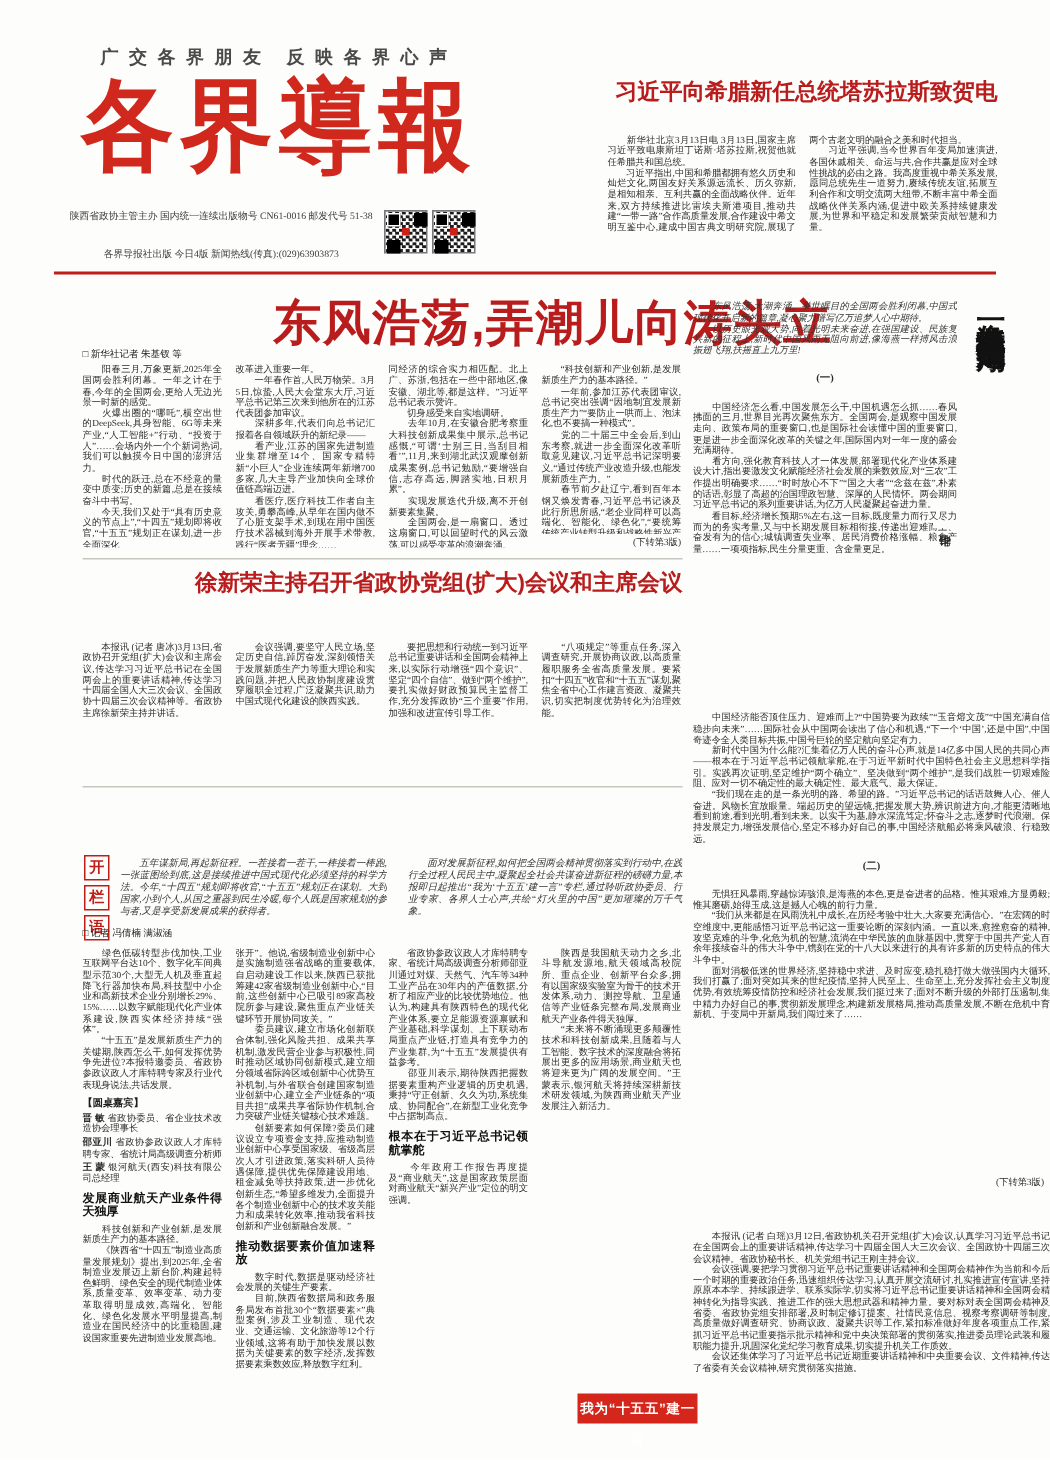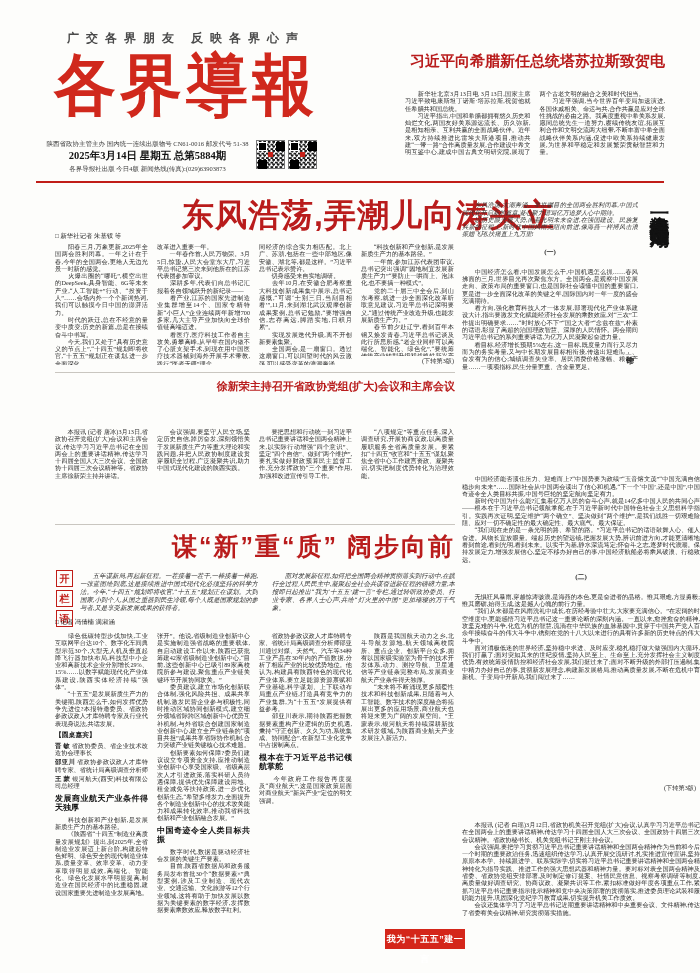--- a/index.html
+++ b/index.html
@@ -24,21 +24,21 @@
   .sec-mark{text-align:center;font-weight:bold;font-size:7px;margin:4px 0;white-space:normal;}
   .jump{font-size:6.2px;color:#2a2a2a;text-align:right;}
   .byline{font-size:6.4px;color:#222;}
   
   .greet-hl{left:403px;top:52px;width:262px;font-size:15px;letter-spacing:0px;}
   .greet-body{left:405px;top:90px;width:260px;height:88px;column-count:2;column-gap:9px;}
   
   .main-hl{left:55px;top:194px;width:500px;font-size:32px;letter-spacing:1px;}
   .main-col{top:243px;width:93px;height:122px;}
   
-  .xxr-kicker{left:55px;top:379px;width:400px;font-size:11px;}
+  .xxr-kicker{left:55px;top:379px;width:400px;font-size:15px;}
   .xxr-hl{left:55px;top:395px;width:400px;font-size:17.5px;}
   .xxr-col{top:428px;width:93px;height:90px;}
   
   .zhl-areaA{left:462px;top:194px;width:176px;height:268px;}
   .zhl-vhl{left:640px;top:200px;height:266px;width:34px;writing-mode:vertical-rl;font-family:"Liberation Sans",sans-serif;font-weight:900;font-size:19.5px;letter-spacing:1px;color:#121212;}
   .zhl-byline{left:622px;top:348px;writing-mode:vertical-rl;font-size:8px;color:#222;background:#fdfdfb;padding:2px 1px;}
   .zhl-areaB{left:462px;top:468px;width:238px;height:312px;}
   .zhl-jump{left:596px;top:784px;width:100px;}
   
   .col-hl{left:55px;top:530px;width:400px;font-size:25px;letter-spacing:2px;}
@@ -58,21 +58,20 @@
   .org-body{left:462px;top:821px;width:238px;height:146px;}
 </style>
 </head>
 <body>
 
 <div id="page">
 
   <div class="abs slogan">广交各界朋友  反映各界心声</div>
   <div class="abs paper-title">各界導報</div>
   <div class="abs mast-info1">陕西省政协主管主办   国内统一连续出版物号 CN61-0016   邮发代号 51-38</div>
-  <div class="abs mast-date">2025年3月14日  星期五  总第5884期</div>
   <div class="abs mast-info2">各界导报社出版   今日4版   新闻热线(传真):(029)63903873</div>
   <div class="qr" style="left:257px;"></div>
   <div class="qr" style="left:289px;"></div>
   <div class="abs red-rule"></div>
 
   <div class="abs hl greet-hl">习近平向希腊新任总统塔苏拉斯致贺电</div>
   <div class="abs body-txt greet-body">　　新华社北京3月13日电  3月13日,国家主席习近平致电康斯坦丁诺斯·塔苏拉斯,祝贺他就任希腊共和国总统。
 　　习近平指出,中国和希腊都拥有悠久历史和灿烂文化,两国友好关系源远流长、历久弥新,是相知相亲、互利共赢的全面战略伙伴。近年来,双方持续推进比雷埃夫斯港项目,推动共建“一带一路”合作高质量发展,合作建设中希文明互鉴中心,建成中国古典文明研究院,展现了两个古老文明的融合之美和时代担当。
 　　习近平强调,当今世界百年变局加速演进,各国休戚相关、命运与共,合作共赢是应对全球性挑战的必由之路。我高度重视中希关系发展,愿同总统先生一道努力,赓续传统友谊,拓展互利合作和文明交流两大纽带,不断丰富中希全面战略伙伴关系内涵,促进中欧关系持续健康发展,为世界和平稳定和发展繁荣贡献智慧和力量。</div>
 
@@ -125,21 +124,20 @@
     <div style="white-space:pre-line;">　　中国经济能否顶住压力、迎难而上?“中国势要为政续”“玉音熔文茂”“中国充满自信稳步向未来”……国际社会从中国两会读出了信心和机遇,“下一个‘中国’,还是中国”,中国奇迹令全人类目标共振,中国号巨轮的坚定航向坚定有力。
 　　新时代中国为什么能?汇集着亿万人民的奋斗心声,就是14亿多中国人民的共同心声——根本在于习近平总书记领航掌舵,在于习近平新时代中国特色社会主义思想科学指引。实践再次证明,坚定维护“两个确立”、坚决做到“两个维护”,是我们战胜一切艰难险阻、应对一切不确定性的最大确定性、最大底气、最大保证。
 　　“我们现在走的是一条光明的路、希望的路。”习近平总书记的话语鼓舞人心、催人奋进。风物长宜放眼量。端起历史的望远镜,把握发展大势,辨识前进方向,才能更清晰地看到前途,看到光明,看到未来。以实干为基,静水深流笃定;怀奋斗之志,逐梦时代浪潮。保持发展定力,增强发展信心,坚定不移办好自己的事,中国经济航船必将乘风破浪、行稳致远。</div>
     <div class="sec-mark">(二)</div>
     <div style="white-space:pre-line;">　　无惧狂风暴雨,穿越惊涛骇浪,是海燕的本色,更是奋进者的品格。惟其艰难,方显勇毅;惟其磨砺,始得玉成,这是撼人心魄的前行力量。
 　　“我们从来都是在风雨洗礼中成长,在历经考验中壮大,大家要充满信心。”在宏阔的时空维度中,更能感悟习近平总书记这一重要论断的深刻内涵。一直以来,愈挫愈奋的精神,攻坚克难的斗争,化危为机的智慧,流淌在中华民族的血脉基因中,贯穿于中国共产党人百余年接续奋斗的伟大斗争中,镌刻在党的十八大以来进行的具有许多新的历史特点的伟大斗争中。
 　　面对消极低迷的世界经济,坚持稳中求进、及时应变,稳扎稳打做大做强国内大循环,我们打赢了;面对突如其来的世纪疫情,坚持人民至上、生命至上,充分发挥社会主义制度优势,有效统筹疫情防控和经济社会发展,我们挺过来了;面对不断升级的外部打压遏制,集中精力办好自己的事,贯彻新发展理念,构建新发展格局,推动高质量发展,不断在危机中育新机、于变局中开新局,我们闯过来了……</div>
   </div>
   <div class="abs jump zhl-jump">(下转第3版)</div>
 
-  <div class="abs hl col-hl">谋“新”重“质”  阔步向前</div>
   <div class="abs kailan">
     <span>开</span>
     <span>栏</span>
     <span>语</span>
   </div>
   <div class="abs body-txt kai introA">　　五年谋新局,再起新征程。一茬接着一茬干,一棒接着一棒跑,一张蓝图绘到底,这是接续推进中国式现代化必须坚持的科学方法。今年,“十四五”规划即将收官,“十五五”规划正在谋划。大到国家,小到个人,从国之重器到民生冷暖,每个人既是国家规划的参与者,又是享受新发展成果的获得者。</div>
   <div class="abs body-txt kai introB">　　面对发展新征程,如何把全国两会精神贯彻落实到行动中,在践行全过程人民民主中,凝聚起全社会共谋奋进新征程的磅礴力量,本报即日起推出“我为‘十五五’建一言”专栏,通过聆听政协委员、行业专家、各界人士心声,共绘“灯火里的中国”更加璀璨的万千气象。</div>
   <div class="abs byline col-byline">□ 记者  冯倩楠  满淑涵</div>
 
   <div class="abs deep-col" style="left:55px;">
@@ -150,21 +148,21 @@
     <div class="guest"><b>邵亚川</b>  <span>省政协参政议政人才库特聘专家、省统计局高级调查分析师</span></div>
     <div class="guest"><b>王  蒙</b>  <span>银河航天(西安)科技有限公司总经理</span></div>
     <div class="sub-hl">发展商业航天产业条件得天独厚</div>
     <div class="body-txt">　　科技创新和产业创新,是发展新质生产力的基本路径。
 　　《陕西省“十四五”制造业高质量发展规划》提出,到2025年,全省制造业发展迈上新台阶,构建起特色鲜明、绿色安全的现代制造业体系,质量变革、效率变革、动力变革取得明显成效,高端化、智能化、绿色化发展水平明显提高,制造业在国民经济中的比重稳固,建设国家重要先进制造业发展高地。</div>
   </div>
   <div class="abs deep-col" style="left:157px;">
     <div class="body-txt">张开”。他说,省级制造业创新中心是实施制造强省战略的重要载体,自启动建设工作以来,陕西已获批筹建42家省级制造业创新中心,“目前,这些创新中心已吸引89家高校院所参与建设,聚焦重点产业链关键环节开展协同攻关。”
 　　委员建议,建立市场化创新联合体制,强化风险共担、成果共享机制,激发民营企业参与积极性,同时推动区域协同创新模式,建立细分领域省际跨区域创新中心优势互补机制,与外省联合创建国家制造业创新中心,建立全产业链条的“项目共担”成果共享省际协作机制,合力突破产业链关键核心技术难题。
 　　创新要素如何保障?委员们建议设立专项资金支持,应推动制造业创新中心享受国家级、省级高层次人才引进政策,落实科研人员待遇保障,提供优先保障建设用地、租金减免等扶持政策,进一步优化创新生态,“希望多维发力,全面提升各个制造业创新中心的技术攻关能力和成果转化效率,推动我省科技创新和产业创新融合发展。”</div>
-    <div class="sub-hl">中国奇迹令全人类目标共振</div>
+    <div class="sub-hl">推动数据要素价值加速释放</div>
     <div class="body-txt">　　数字时代,数据是驱动经济社会发展的关键生产要素。
 　　目前,陕西省数据局和政务服务局发布首批30个“数据要素×”典型案例,涉及工业制造、现代农业、交通运输、文化旅游等12个行业领域,这将有助于加快发展以数据为关键要素的数字经济,发挥数据要素乘数效应,释放数字红利。</div>
   </div>
   <div class="abs deep-col" style="left:259px;">
     <div class="body-txt">　　省政协参政议政人才库特聘专家、省统计局高级调查分析师邵亚川通过对煤、天然气、汽车等34种工业产品在30年内的产值数据,分析了相应产业的比较优势地位。他认为,构建具有陕西特色的现代化产业体系,要立足能源资源禀赋和产业基础,科学谋划、上下联动布局重点产业链,打造具有竞争力的产业集群,为“十五五”发展提供有益参考。
 　　邵亚川表示,期待陕西把握数据要素重构产业逻辑的历史机遇,秉持“守正创新、久久为功,系统集成、协同配合”,在新型工业化竞争中占据制高点。</div>
     <div class="sub-hl">根本在于习近平总书记领航掌舵</div>
     <div class="body-txt">　　今年政府工作报告再度提及“商业航天”,这是国家政策层面对商业航天“新兴产业”定位的明文强调。</div>
   </div>
   <div class="abs deep-col" style="left:361px;height:290px;">

